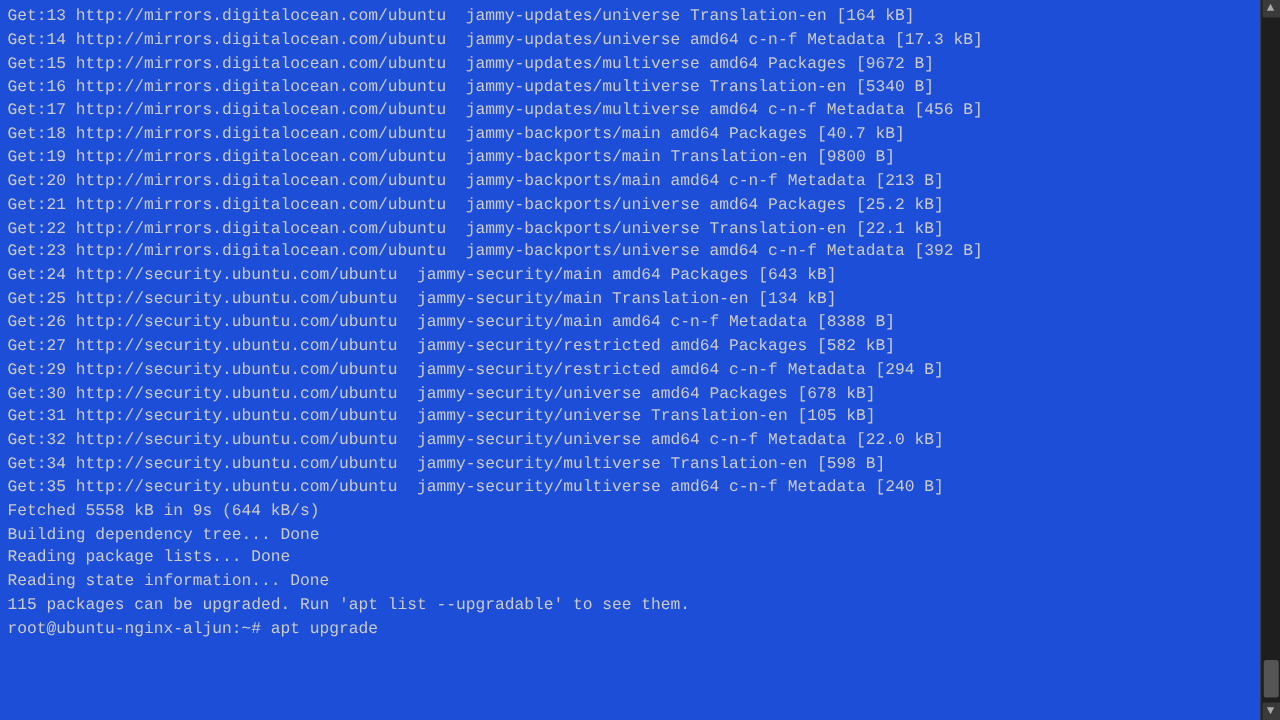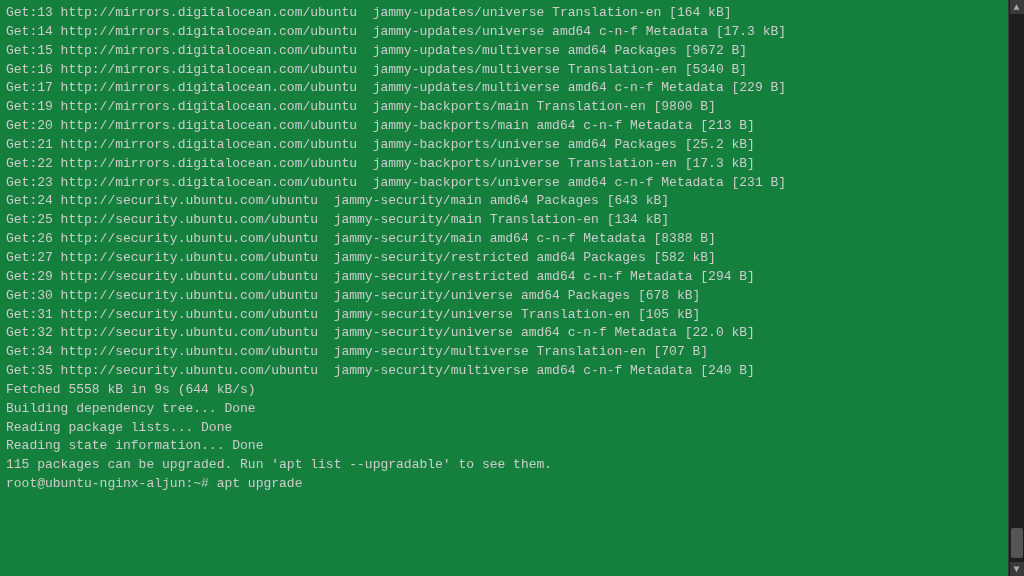--- a/index.html
+++ b/index.html
@@ -13,21 +13,21 @@
       height: 576px;
       background: #0C0C0C;
       overflow: hidden;
       font-family: 'Courier New', Courier, monospace;
       font-size: 13px;
     }
 
     .terminal {
       width: 1024px;
       height: 576px;
-      background: #15803d;
+      background: #1d4ed8;
       color: #CCCCCC;
       display: flex;
       flex-direction: column;
       position: relative;
     }
 
     .terminal-content {
       flex: 1;
       padding: 4px 6px;
       overflow: hidden;
@@ -80,35 +80,36 @@
   </style>
 </head>
 <body>
 
 <div class="terminal">
   <div class="terminal-content">
     <div class="terminal-line">Get:13 http://mirrors.digitalocean.com/ubuntu  jammy-updates/universe Translation-en [164 kB]</div>
     <div class="terminal-line">Get:14 http://mirrors.digitalocean.com/ubuntu  jammy-updates/universe amd64 c-n-f Metadata [17.3 kB]</div>
     <div class="terminal-line">Get:15 http://mirrors.digitalocean.com/ubuntu  jammy-updates/multiverse amd64 Packages [9672 B]</div>
     <div class="terminal-line">Get:16 http://mirrors.digitalocean.com/ubuntu  jammy-updates/multiverse Translation-en [5340 B]</div>
-    <div class="terminal-line">Get:17 http://mirrors.digitalocean.com/ubuntu  jammy-updates/multiverse amd64 c-n-f Metadata [229 B]</div>
+    <div class="terminal-line">Get:17 http://mirrors.digitalocean.com/ubuntu  jammy-updates/multiverse amd64 c-n-f Metadata [456 B]</div>
+    <div class="terminal-line">Get:18 http://mirrors.digitalocean.com/ubuntu  jammy-backports/main amd64 Packages [40.7 kB]</div>
     <div class="terminal-line">Get:19 http://mirrors.digitalocean.com/ubuntu  jammy-backports/main Translation-en [9800 B]</div>
     <div class="terminal-line">Get:20 http://mirrors.digitalocean.com/ubuntu  jammy-backports/main amd64 c-n-f Metadata [213 B]</div>
     <div class="terminal-line">Get:21 http://mirrors.digitalocean.com/ubuntu  jammy-backports/universe amd64 Packages [25.2 kB]</div>
-    <div class="terminal-line">Get:22 http://mirrors.digitalocean.com/ubuntu  jammy-backports/universe Translation-en [17.3 kB]</div>
-    <div class="terminal-line">Get:23 http://mirrors.digitalocean.com/ubuntu  jammy-backports/universe amd64 c-n-f Metadata [231 B]</div>
+    <div class="terminal-line">Get:22 http://mirrors.digitalocean.com/ubuntu  jammy-backports/universe Translation-en [22.1 kB]</div>
+    <div class="terminal-line">Get:23 http://mirrors.digitalocean.com/ubuntu  jammy-backports/universe amd64 c-n-f Metadata [392 B]</div>
     <div class="terminal-line">Get:24 http://security.ubuntu.com/ubuntu  jammy-security/main amd64 Packages [643 kB]</div>
     <div class="terminal-line">Get:25 http://security.ubuntu.com/ubuntu  jammy-security/main Translation-en [134 kB]</div>
     <div class="terminal-line">Get:26 http://security.ubuntu.com/ubuntu  jammy-security/main amd64 c-n-f Metadata [8388 B]</div>
     <div class="terminal-line">Get:27 http://security.ubuntu.com/ubuntu  jammy-security/restricted amd64 Packages [582 kB]</div>
     <div class="terminal-line">Get:29 http://security.ubuntu.com/ubuntu  jammy-security/restricted amd64 c-n-f Metadata [294 B]</div>
     <div class="terminal-line">Get:30 http://security.ubuntu.com/ubuntu  jammy-security/universe amd64 Packages [678 kB]</div>
     <div class="terminal-line">Get:31 http://security.ubuntu.com/ubuntu  jammy-security/universe Translation-en [105 kB]</div>
     <div class="terminal-line">Get:32 http://security.ubuntu.com/ubuntu  jammy-security/universe amd64 c-n-f Metadata [22.0 kB]</div>
-    <div class="terminal-line">Get:34 http://security.ubuntu.com/ubuntu  jammy-security/multiverse Translation-en [707 B]</div>
+    <div class="terminal-line">Get:34 http://security.ubuntu.com/ubuntu  jammy-security/multiverse Translation-en [598 B]</div>
     <div class="terminal-line">Get:35 http://security.ubuntu.com/ubuntu  jammy-security/multiverse amd64 c-n-f Metadata [240 B]</div>
     <div class="terminal-line">Fetched 5558 kB in 9s (644 kB/s)</div>
     <div class="terminal-line">Building dependency tree... Done</div>
     <div class="terminal-line">Reading package lists... Done</div>
     <div class="terminal-line">Reading state information... Done</div>
     <div class="terminal-line">115 packages can be upgraded. Run 'apt list --upgradable' to see them.</div>
     <div class="prompt-line">root@ubuntu-nginx-aljun:~# apt upgrade</div>
   </div>
 
   <div class="scrollbar">

